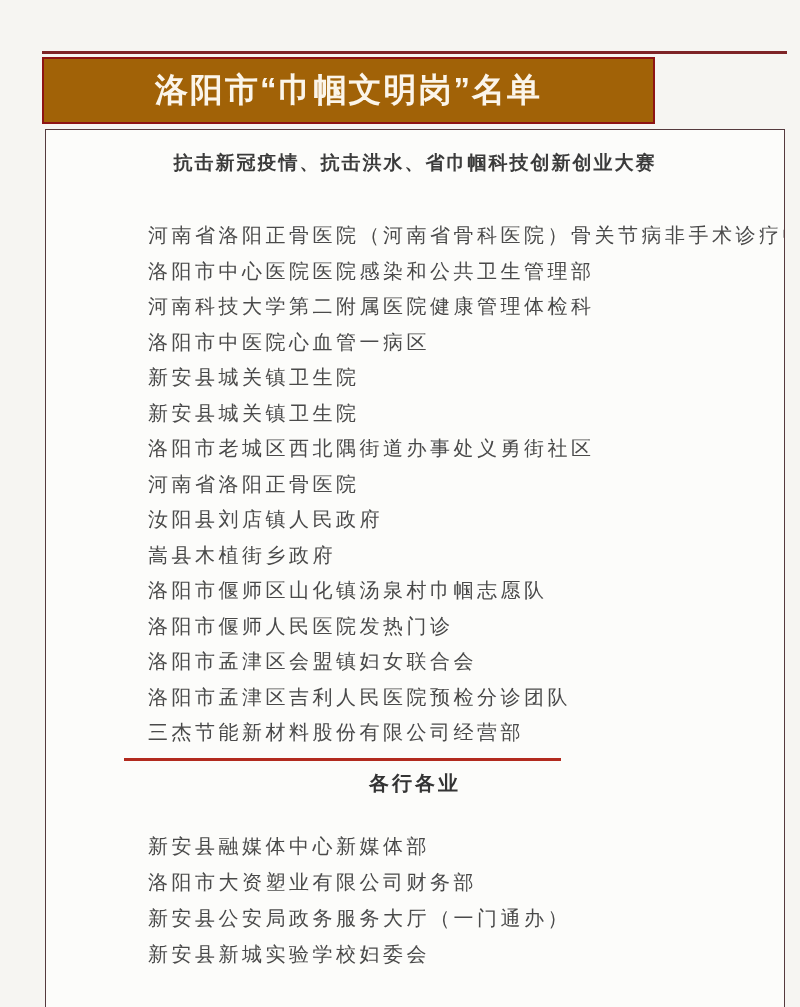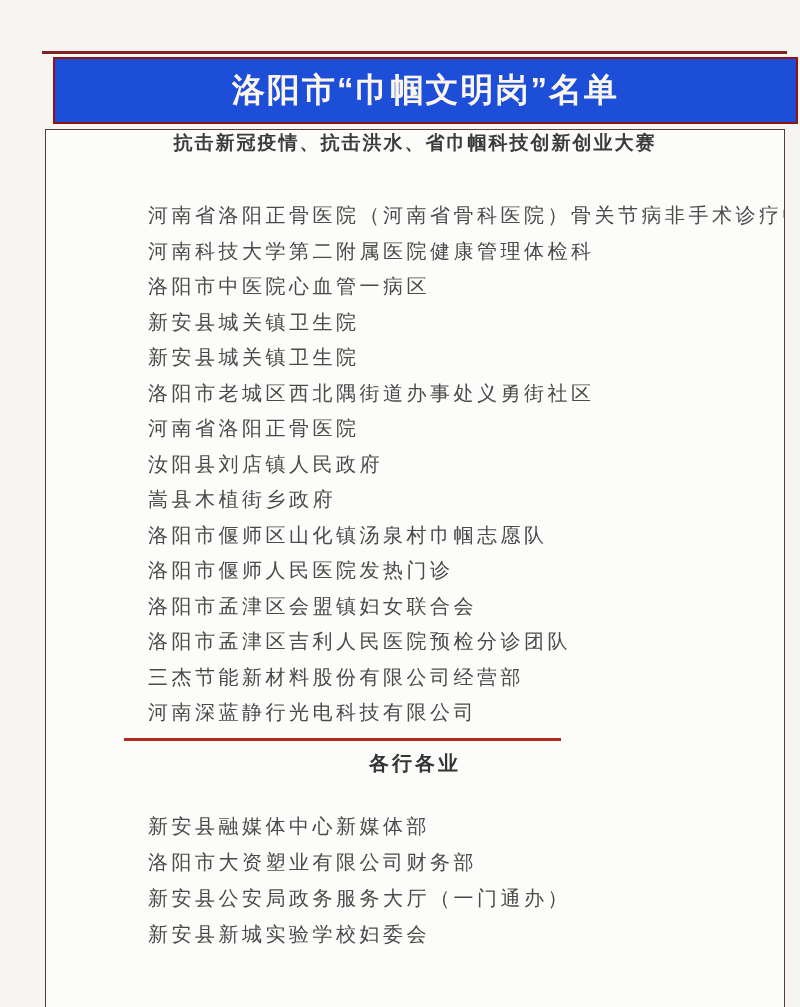--- a/index.html
+++ b/index.html
@@ -24,29 +24,28 @@
     left: 42px;
     top: 51px;
     width: 745px;
     height: 3px;
     background: #7e2427;
   }
   .banner {
     position: absolute;
     left: 42px;
     top: 57px;
-    width: 745px;
+    width: 613px;
     height: 67px;
     box-sizing: border-box;
-    background: #1d4ed8;
+    background: #a16207;
     border: 2px solid #8e1414;
     display: flex;
     align-items: center;
     justify-content: center;
-    margin-left: 11px;
   }
   .banner-title {
     color: #fbf5ea;
     font-size: 33px;
     font-weight: bold;
     letter-spacing: 2px;
     white-space: nowrap;
   }
   .content-box {
     position: absolute;
@@ -54,20 +53,21 @@
     top: 129px;
     width: 740px;
     height: 878px;
     box-sizing: border-box;
     background: #fcfcfa;
     border: 1px solid #553a3e;
     border-bottom: none;
     overflow: hidden;
   }
   .contest-heading {
+    margin-top: 20px;
     text-align: center;
     font-size: 19px;
     font-weight: bold;
     color: #3b3b3b;
     letter-spacing: 2px;
     line-height: 26px;
   }
   ul.org-list {
     list-style: none;
     margin: 0;
@@ -113,34 +113,34 @@
   <div class="banner">
     <span class="banner-title">洛阳市“巾帼文明岗”名单</span>
   </div>
 
   <div class="content-box">
 
     <div class="contest-heading">抗击新冠疫情、抗击洪水、省巾帼科技创新创业大赛</div>
 
     <ul class="org-list list-1">
       <li>河南省洛阳正骨医院（河南省骨科医院）骨关节病非手术诊疗中心</li>
+      <li>洛阳市中心医院医院感染和公共卫生管理部</li>
       <li>河南科技大学第二附属医院健康管理体检科</li>
       <li>洛阳市中医院心血管一病区</li>
       <li>新安县城关镇卫生院</li>
       <li>新安县城关镇卫生院</li>
       <li>洛阳市老城区西北隅街道办事处义勇街社区</li>
       <li>河南省洛阳正骨医院</li>
       <li>汝阳县刘店镇人民政府</li>
       <li>嵩县木植街乡政府</li>
       <li>洛阳市偃师区山化镇汤泉村巾帼志愿队</li>
       <li>洛阳市偃师人民医院发热门诊</li>
       <li>洛阳市孟津区会盟镇妇女联合会</li>
       <li>洛阳市孟津区吉利人民医院预检分诊团队</li>
       <li>三杰节能新材料股份有限公司经营部</li>
-      <li>河南深蓝静行光电科技有限公司</li>
     </ul>
 
     <div class="red-divider"></div>
 
     <div class="section2-heading">各行各业</div>
 
     <ul class="org-list list-2">
       <li>新安县融媒体中心新媒体部</li>
       <li>洛阳市大资塑业有限公司财务部</li>
       <li>新安县公安局政务服务大厅（一门通办）</li>

